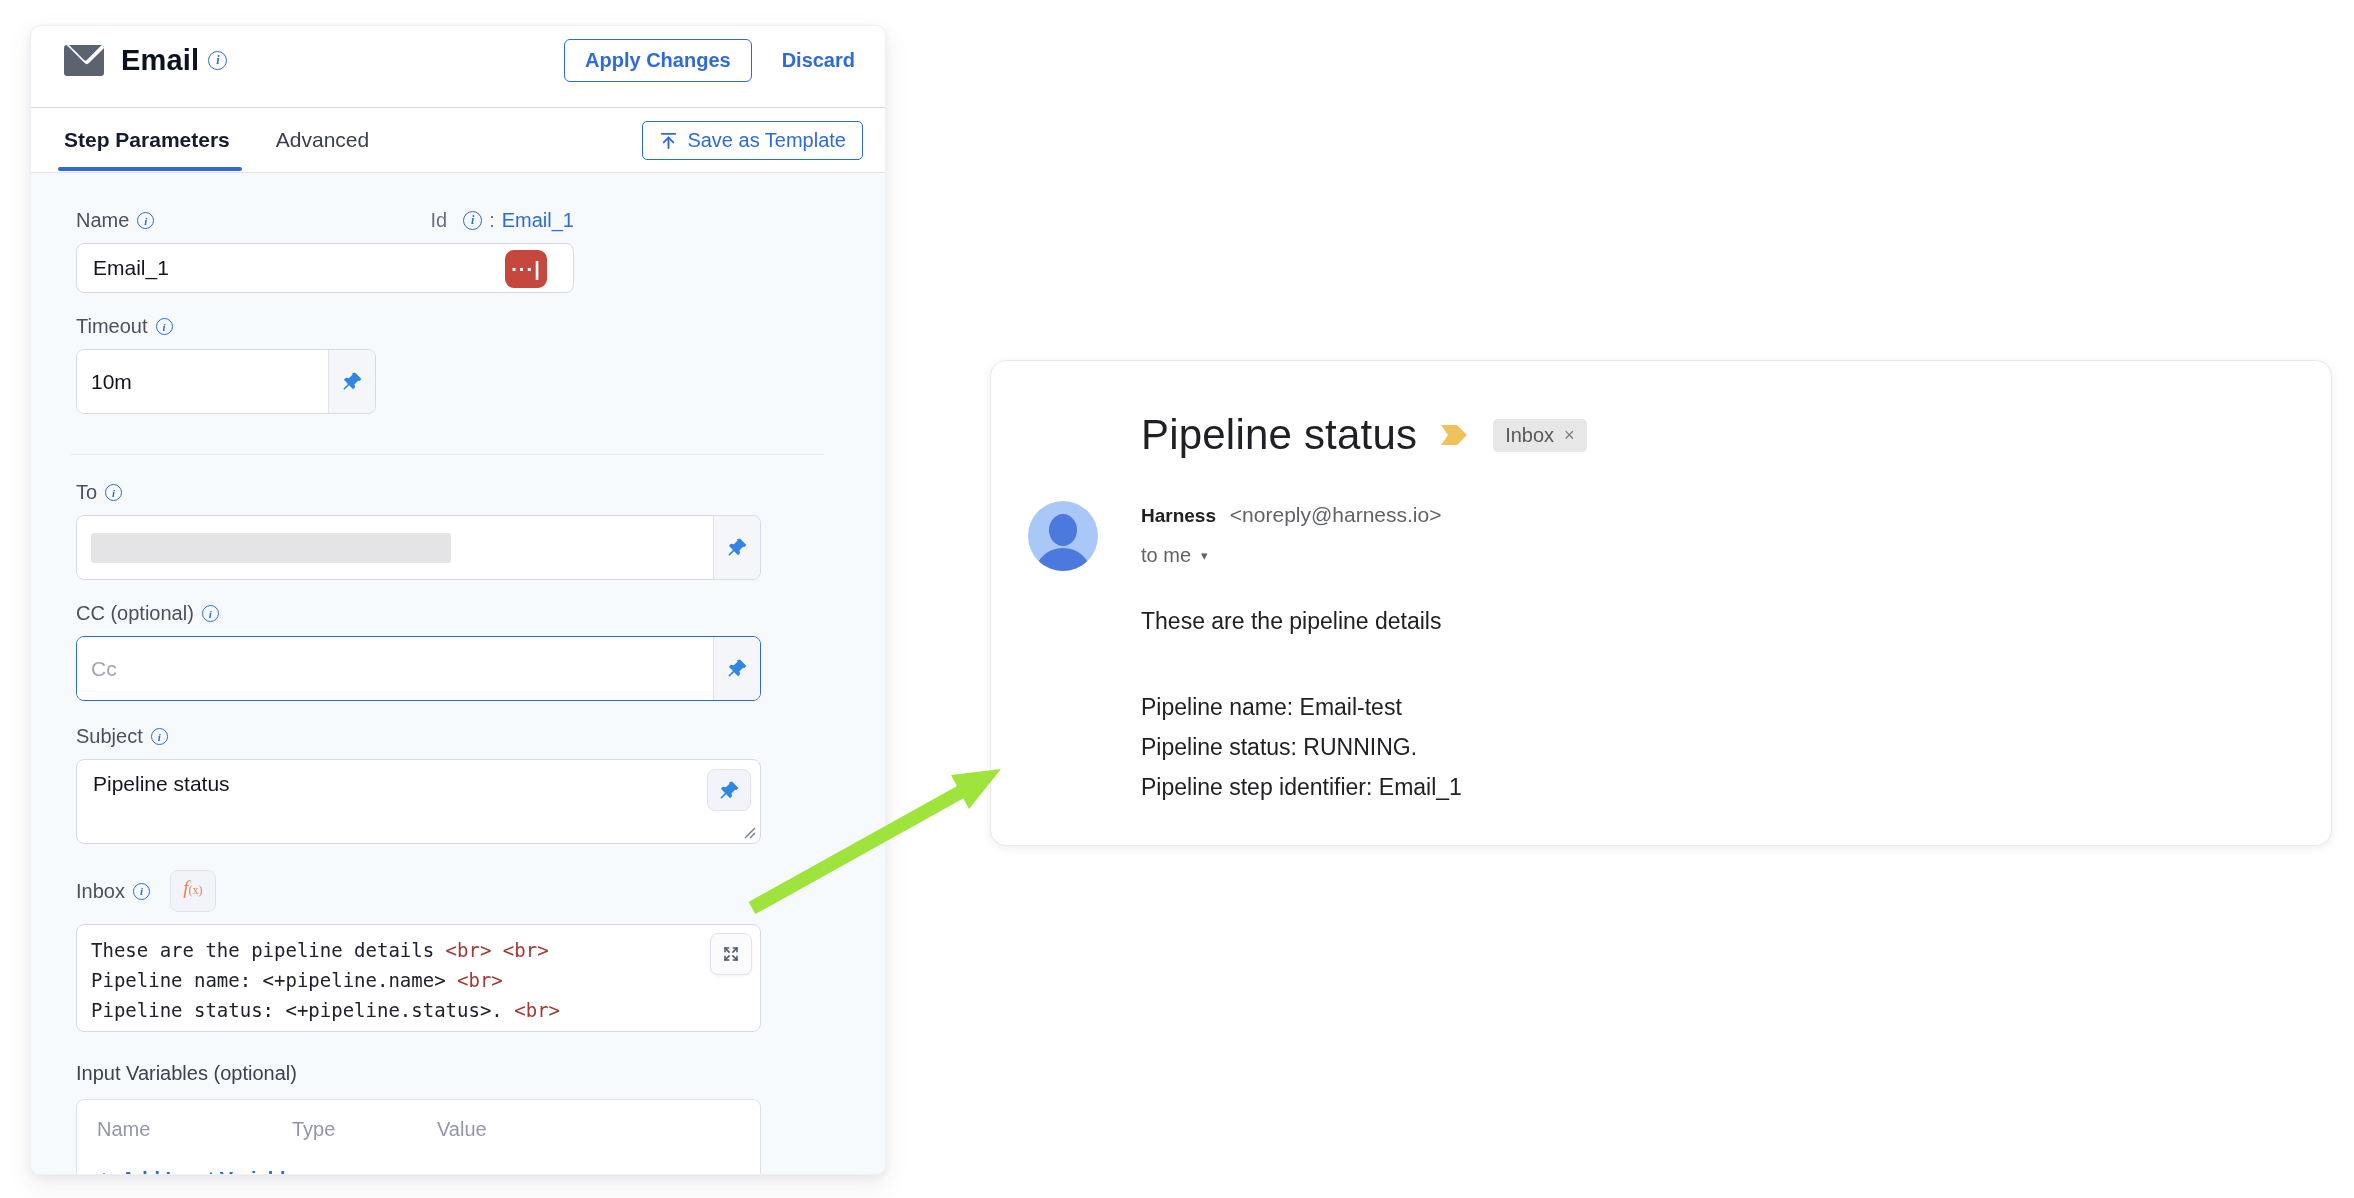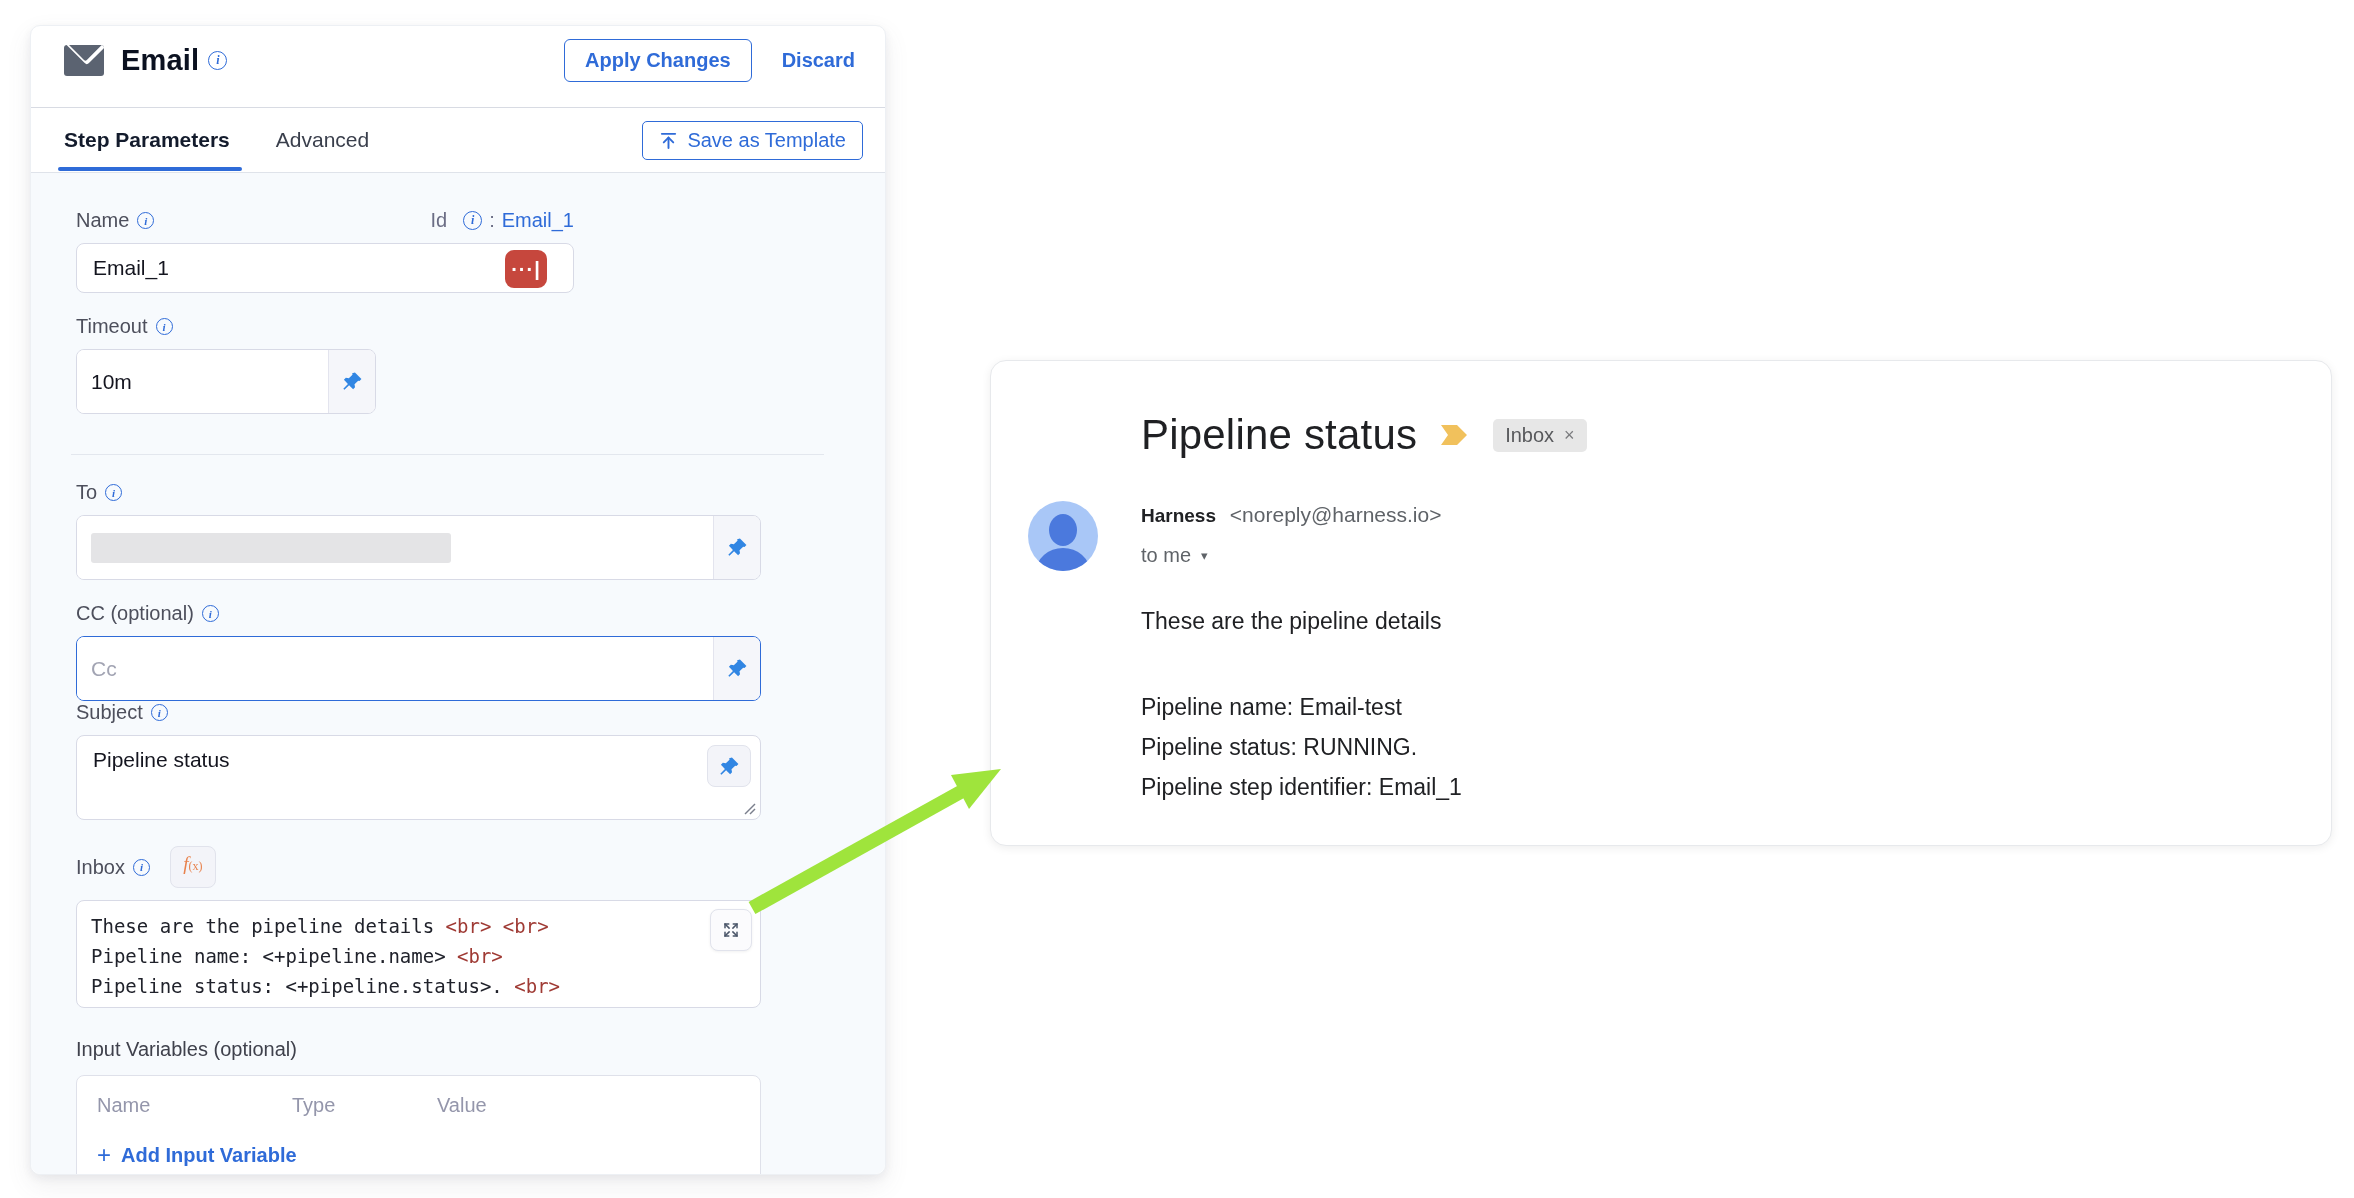--- a/index.html
+++ b/index.html
@@ -256,21 +256,21 @@
       <span class="ig-text">
           <span class="placeholder">Cc</span>
         </span>
       <span class="ig-suffix">
         <svg class="ic" width="21" height="21" viewBox="0 0 24 24" fill="#3186e3">
           <path d="M14.8 1.8l7.4 7.4-2.2 2.2-1.5-.4-4.2 4.2.6 3.4-2.2 2.2-4.6-4.6-5.3 5.3-1.3-1.3 5.3-5.3L2.2 10l2.2-2.2 3.4.6 4.2-4.2-.4-1.5z"></path>
         </svg>
       </span>
     </div>
 
-    <div class="field-label" style="">
+    <div class="field-label" style="margin-top:24px;">
       <span>Subject</span>
       <span class="info-dot">i</span>
     </div>
     <div class="subject-box">
       <span>Pipeline status</span>
       <span class="mini-btn">
         <svg class="ic" width="21" height="21" viewBox="0 0 24 24" fill="#3186e3">
           <path d="M14.8 1.8l7.4 7.4-2.2 2.2-1.5-.4-4.2 4.2.6 3.4-2.2 2.2-4.6-4.6-5.3 5.3-1.3-1.3 5.3-5.3L2.2 10l2.2-2.2 3.4.6 4.2-4.2-.4-1.5z"></path>
         </svg>
       </span>

